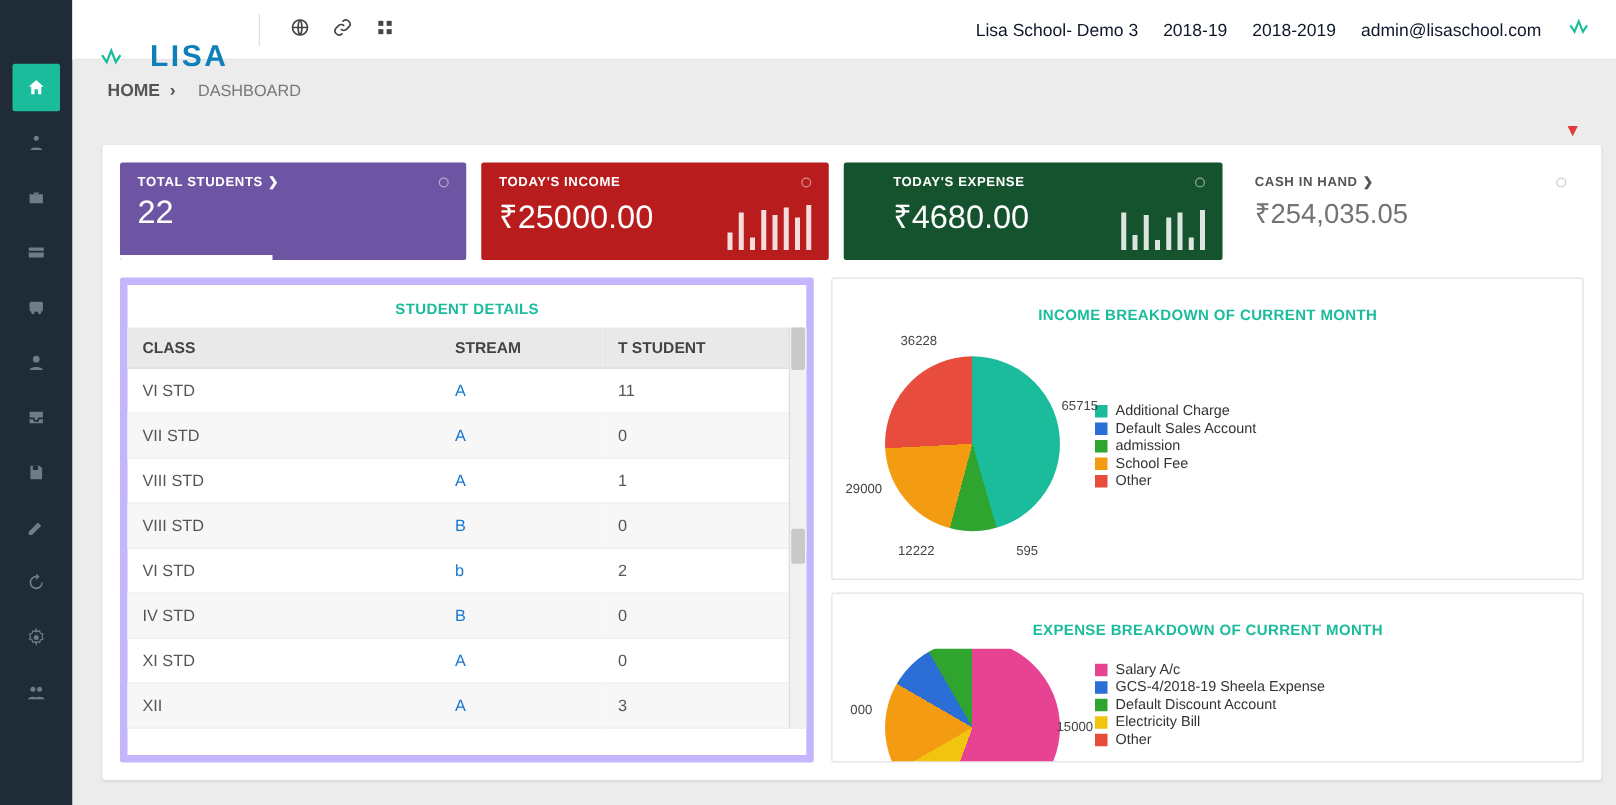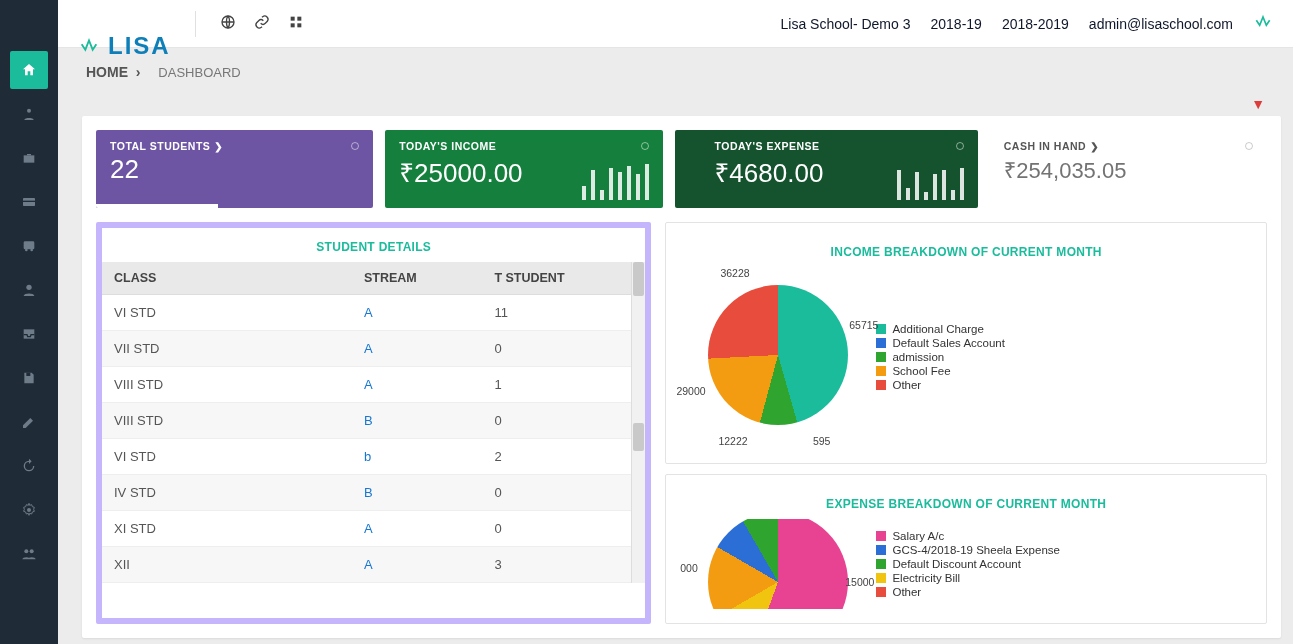--- a/index.html
+++ b/index.html
@@ -4,35 +4,35 @@
 <style>
 * { box-sizing: border-box; margin: 0; padding: 0; }
 body { font-family: Arial, Helvetica, sans-serif; background: #f0f0f0; font-size: 13px; color: #333; }
 .app { display: flex; min-height: 644px; }
 .sidebar { width: 58px; background: #1f2b36; display: flex; flex-direction: column; align-items: center; padding-top: 48px; }
 .sidebar-item { width: 38px; height: 38px; display: flex; align-items: center; justify-content: center; color: #6e7b88; margin: 3px 0; cursor: pointer; border-radius: 2px; }
 .sidebar-item.active { background: #1abc9c; color: #fff; }
 .sidebar-item svg { width: 16px; height: 16px; }
 .main { flex: 1; background: #ececec; display: flex; flex-direction: column; }
 .topbar { height: 48px; background: #fff; display: flex; align-items: center; padding: 0 20px; gap: 18px; border-bottom: 1px solid #e5e5e5; }
-.logo { display: flex; align-items: center; gap: 8px; color: #0e7fb9; font-weight: 600; font-size: 24px; letter-spacing: 2px; margin-top: 44px; }
+.logo { display: flex; align-items: center; gap: 20px; color: #0e7fb9; font-weight: 600; font-size: 24px; letter-spacing: 2px; margin-top: 44px; }
 .logo svg { width: 22px; height: 22px; }
 .topbar-divider { width: 1px; height: 26px; background: #e0e0e0; margin: 0 6px; }
 .topbar-icons { display: flex; gap: 18px; color: #555; }
 .topbar-icons span { cursor: pointer; }
 .topbar-right { margin-left: auto; display: flex; align-items: center; gap: 20px; color: #0f172a; font-size: 14px; }
 .brand-mini { color: #1abc9c; }
 .breadcrumb { padding: 16px 28px; color: #555; font-size: 14px; font-weight: 600; }
 .breadcrumb .sub { font-weight: 500; color: #777; margin-left: 14px; font-size: 13px; }
 .collapse-caret { text-align: right; padding: 0 28px 4px 0; color: #e03b3b; font-size: 14px; }
 .content { background: #fff; margin: 0 12px 12px 24px; padding: 14px; border-radius: 2px; box-shadow: 0 1px 2px rgba(0,0,0,.08); }
 .cards { display: flex; gap: 12px; }
 .card { flex: 1; height: 78px; border-radius: 2px; padding: 10px 14px; color: #fff; position: relative; overflow: hidden; }
 .card.purple { background: #6d55a3; }
-.card.teal { background: #15803d; }
+.card.teal { background: #b91c1c; }
 .card.red { background: #14532d; padding-left: 40px; }
 .card.white { background: #fff; color: #555; }
 .card .label { font-size: 10.5px; font-weight: 700; letter-spacing: .5px; }
 .card.white .label { color: #555; }
 .card .value { font-size: 26px; font-weight: 300; margin-top: 2px; }
 .card.white .value { color: #737373; font-size: 22px; font-weight: 500; }
 .card .arrow { font-size: 10px; margin-left: 4px; }
 .card .dot { position: absolute; top: 12px; right: 14px; width: 8px; height: 8px; border: 1.5px solid currentColor; border-radius: 50%; opacity: .5; }
 .card.purple::after { content: ""; position: absolute; bottom: 0; left: 0; width: 44%; height: 4px; background: #fff; }
 .bars { position: absolute; right: 14px; bottom: 8px; display: flex; gap: 5px; align-items: flex-end; }
@@ -320,21 +320,21 @@
                     <span>School Fee</span>
                   </div>
                   <div>
                     <span class="sw" style="background:#e74c3c"></span>
                     <span>Other</span>
                   </div>
                 </div>
             </div>
           </div>
 
-          <div class="subpanel" style="padding-bottom:14px">
+          <div class="subpanel" style="padding-bottom:0">
             <div class="panel-title">EXPENSE BREAKDOWN OF CURRENT MONTH</div>
             <div class="chart-row" style="height:90px;overflow:hidden">
               <div class="pie-wrap" style="height:120px">
                 <div class="pie" style="top:8px;background: conic-gradient(#e84393 0 200deg,#f1c40f 200deg 240deg,#f39c12 240deg 300deg,#2b6fd6 300deg 330deg,#2fa52f 330deg 360deg);"></div>
 
                 <div class="pie-label" style="top:58px;left:-6px">5000</div>
                 <div class="pie-label" style="top:72px;right:-14px">15000</div>
               </div>
               <div class="legend" id="legend2">
                   <div>

